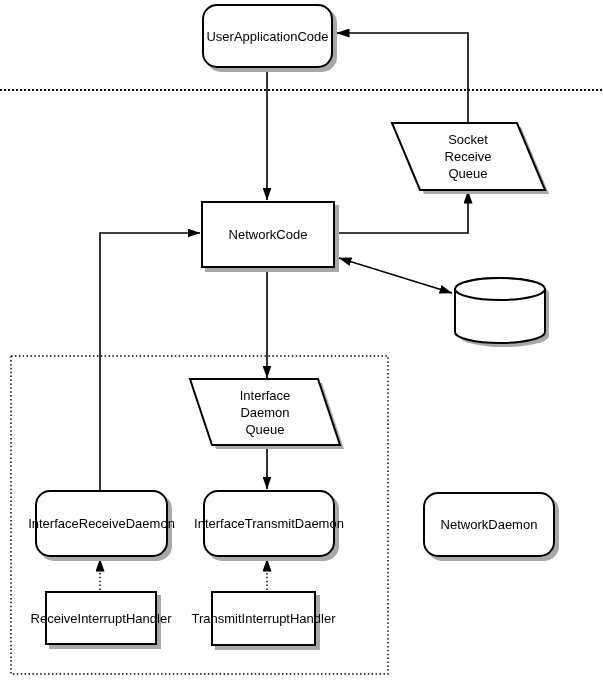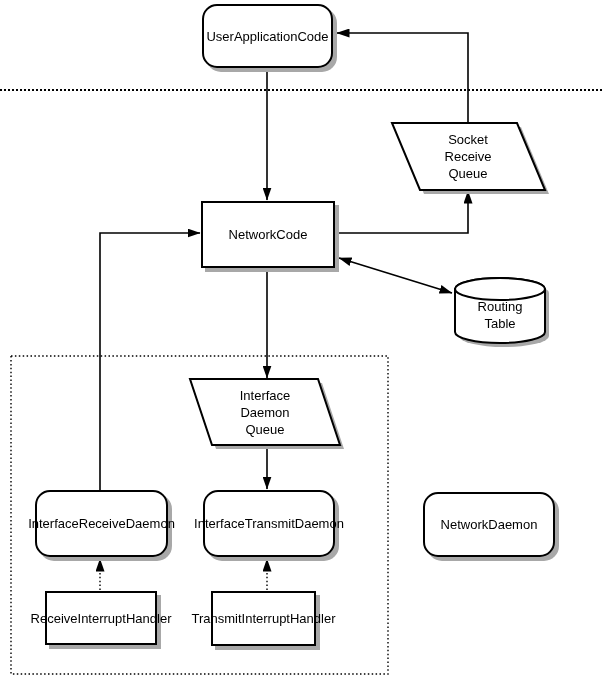--- a/index.html
+++ b/index.html
@@ -110,18 +110,14 @@
     <span>Receive</span>
     <span>Queue</span>
   </div>
 
   <div class="shape-label" style="left:195px;top:387px;width:140px;height:51px">
     <span>Interface</span>
     <span>Daemon</span>
     <span>Queue</span>
   </div>
 
-  <div class="shape-label" style="left:450px;top:298px;width:100px;height:34px">
-    <span>Routing</span>
-    <span>Table</span>
-  </div>
 
 </div>
 
 </body></html>

